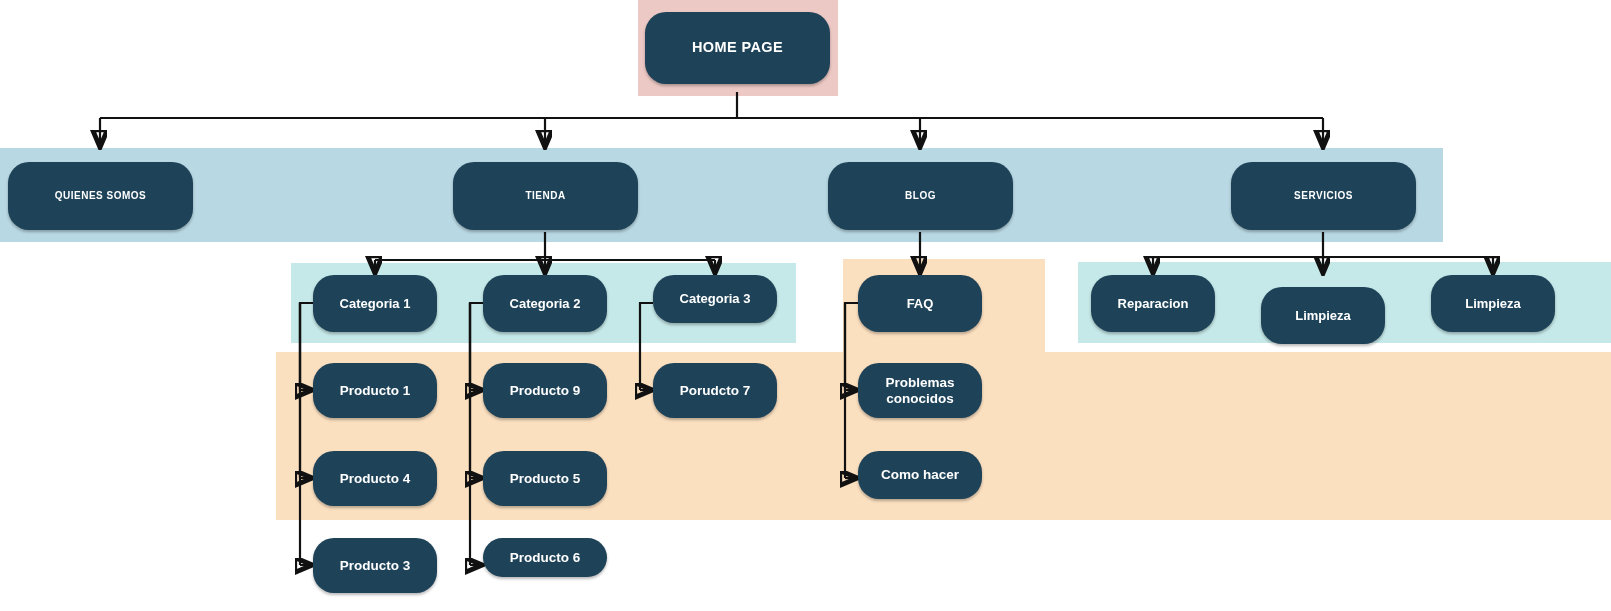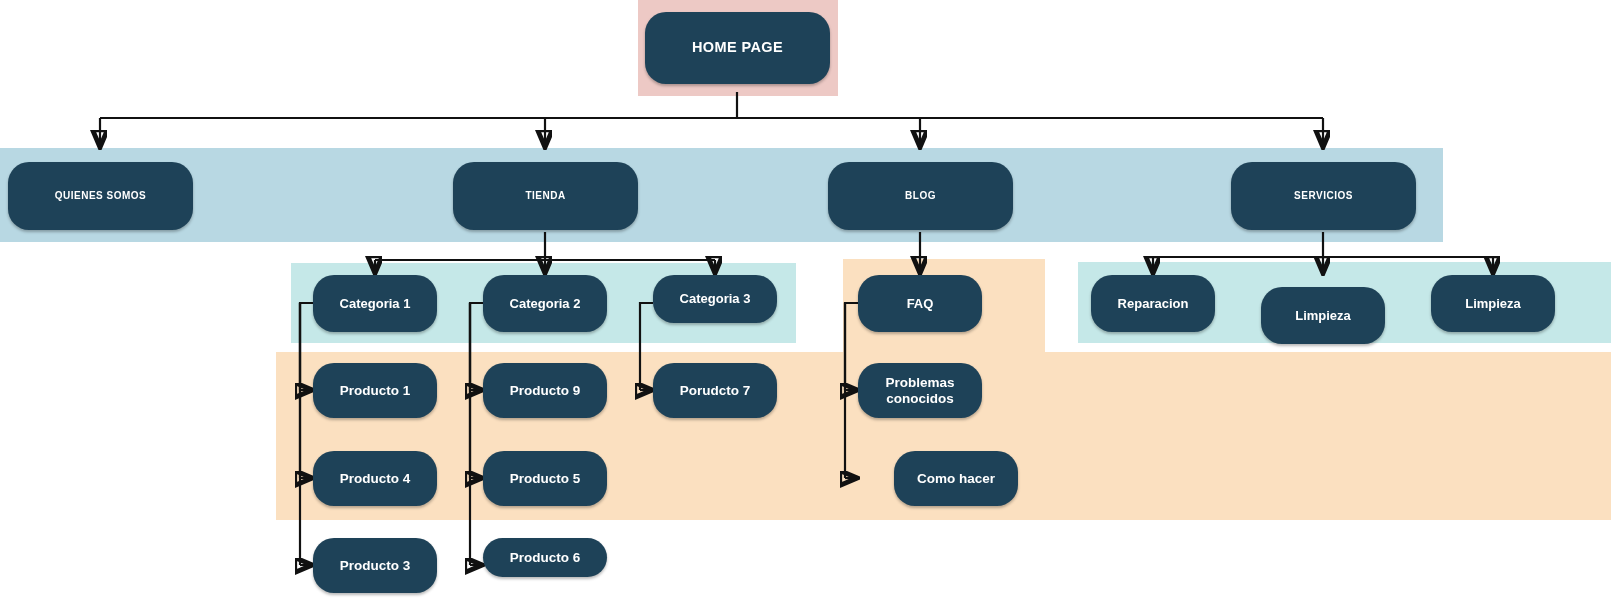--- a/index.html
+++ b/index.html
@@ -129,15 +129,15 @@
   <div class="node lvl4" style="left:313px;top:451px;width:124px;height:55px;">Producto 4</div>
   <div class="node lvl4" style="left:313px;top:538px;width:124px;height:55px;">Producto 3</div>
 
   <div class="node lvl4" style="left:483px;top:363px;width:124px;height:55px;">Producto 9</div>
   <div class="node lvl4" style="left:483px;top:451px;width:124px;height:55px;">Producto 5</div>
   <div class="node lvl4" style="left:483px;top:538px;width:124px;height:39px;">Producto 6</div>
 
   <div class="node lvl4" style="left:653px;top:363px;width:124px;height:55px;">Porudcto 7</div>
 
   <div class="node lvl4" style="left:858px;top:363px;width:124px;height:55px;">Problemas conocidos</div>
-  <div class="node lvl4" style="left:858px;top:451px;width:124px;height:55px;margin-left:36px;">Como hacer</div>
+  <div class="node lvl4" style="left:858px;top:451px;width:124px;height:48px;">Como hacer</div>
 
 </div>
 
 </body></html>

